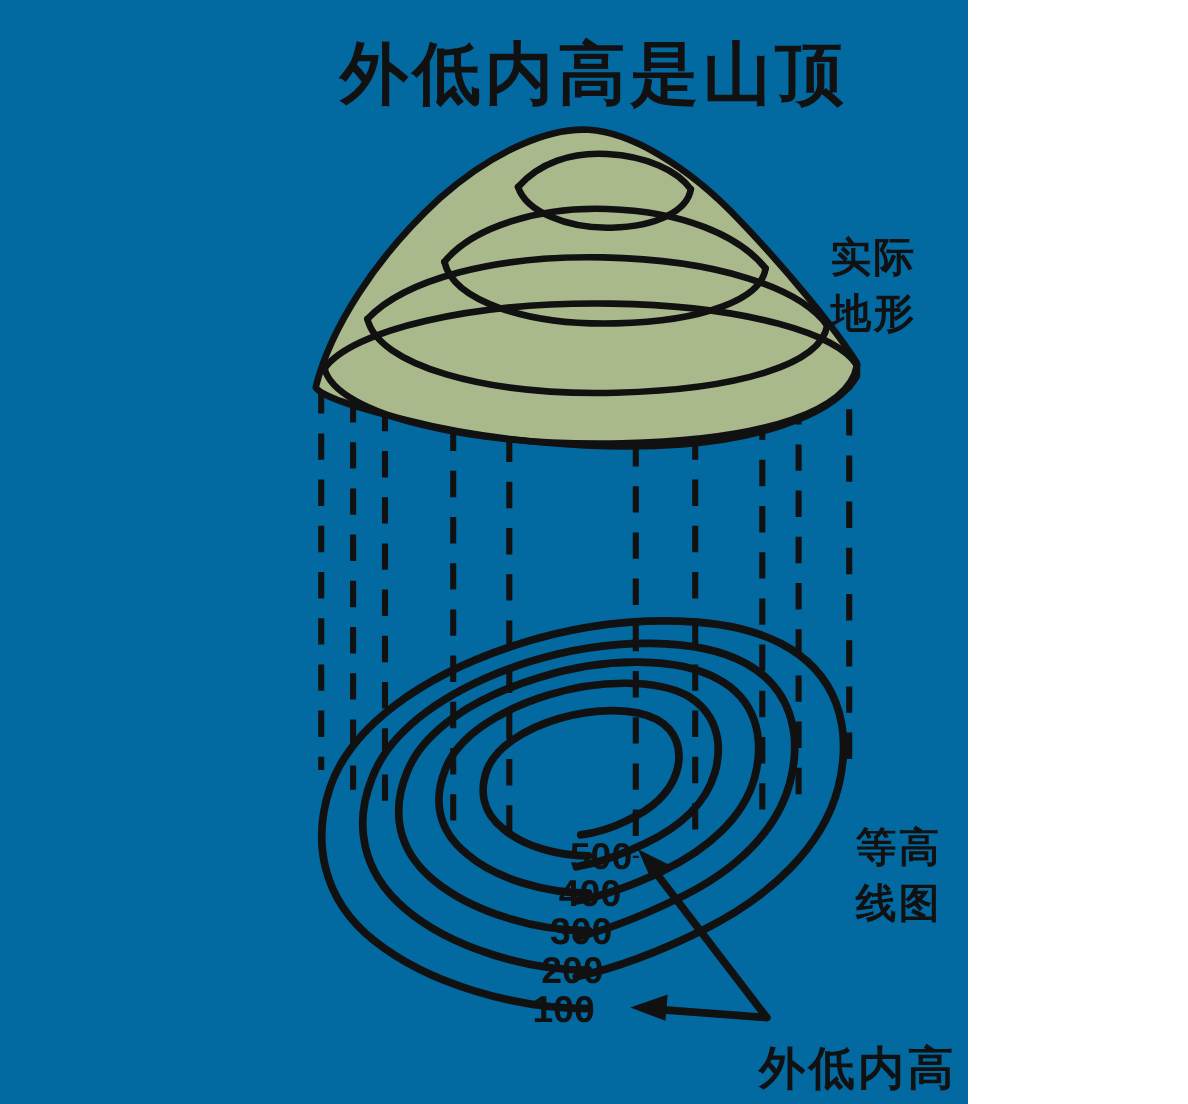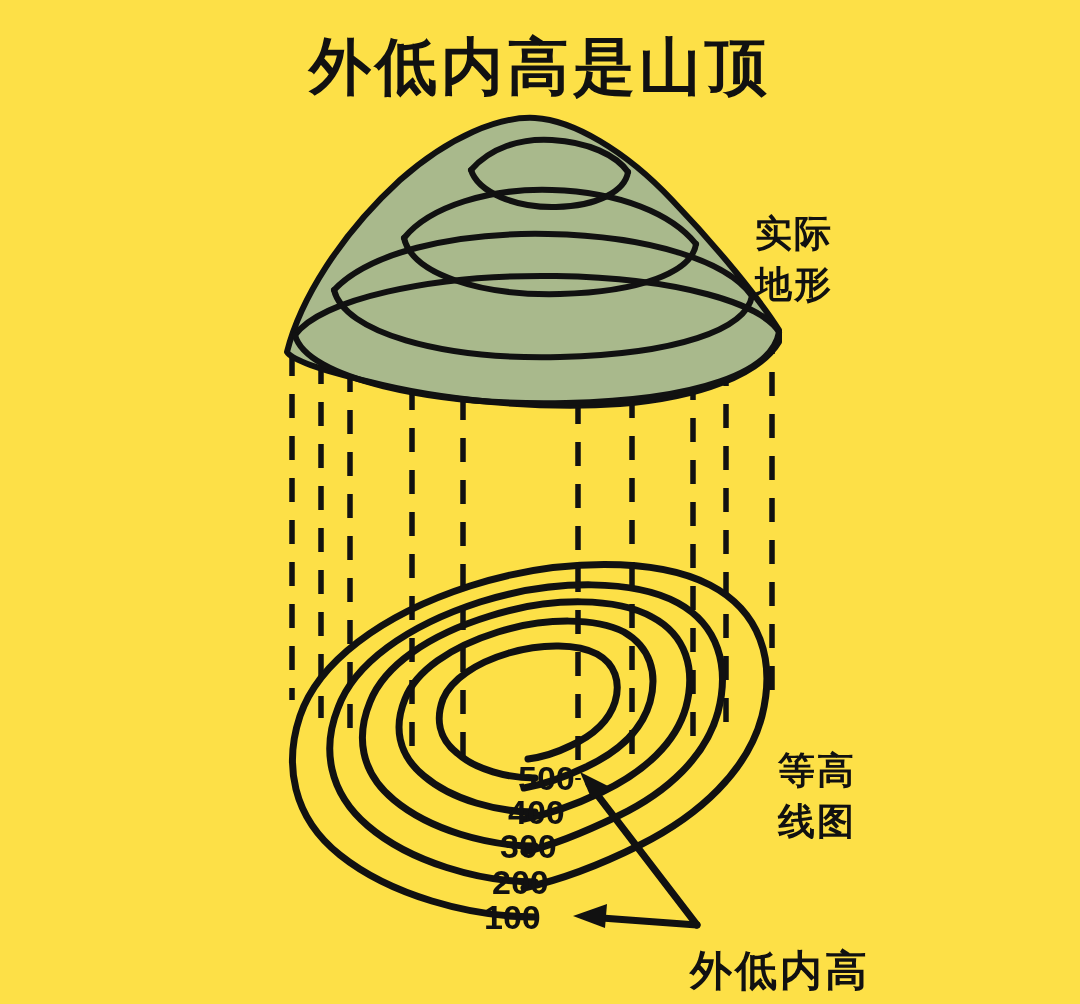--- a/index.html
+++ b/index.html
@@ -5,23 +5,23 @@
   html, body {
     margin: 0;
     padding: 0;
     background: #ffffff;
   }
   body {
     font-family: "Liberation Sans", sans-serif;
   }
   #stage {
     position: relative;
-    width: 1080px;
+    width: 880px;
     height: 1004px;
-    background: #fde047;
+    background: #0369a1;
     overflow: hidden;
   }
   #diagram-svg {
     position: absolute;
     left: 0;
     top: 0;
     width: 1080px;
     height: 1004px;
   }
   .title-text {

